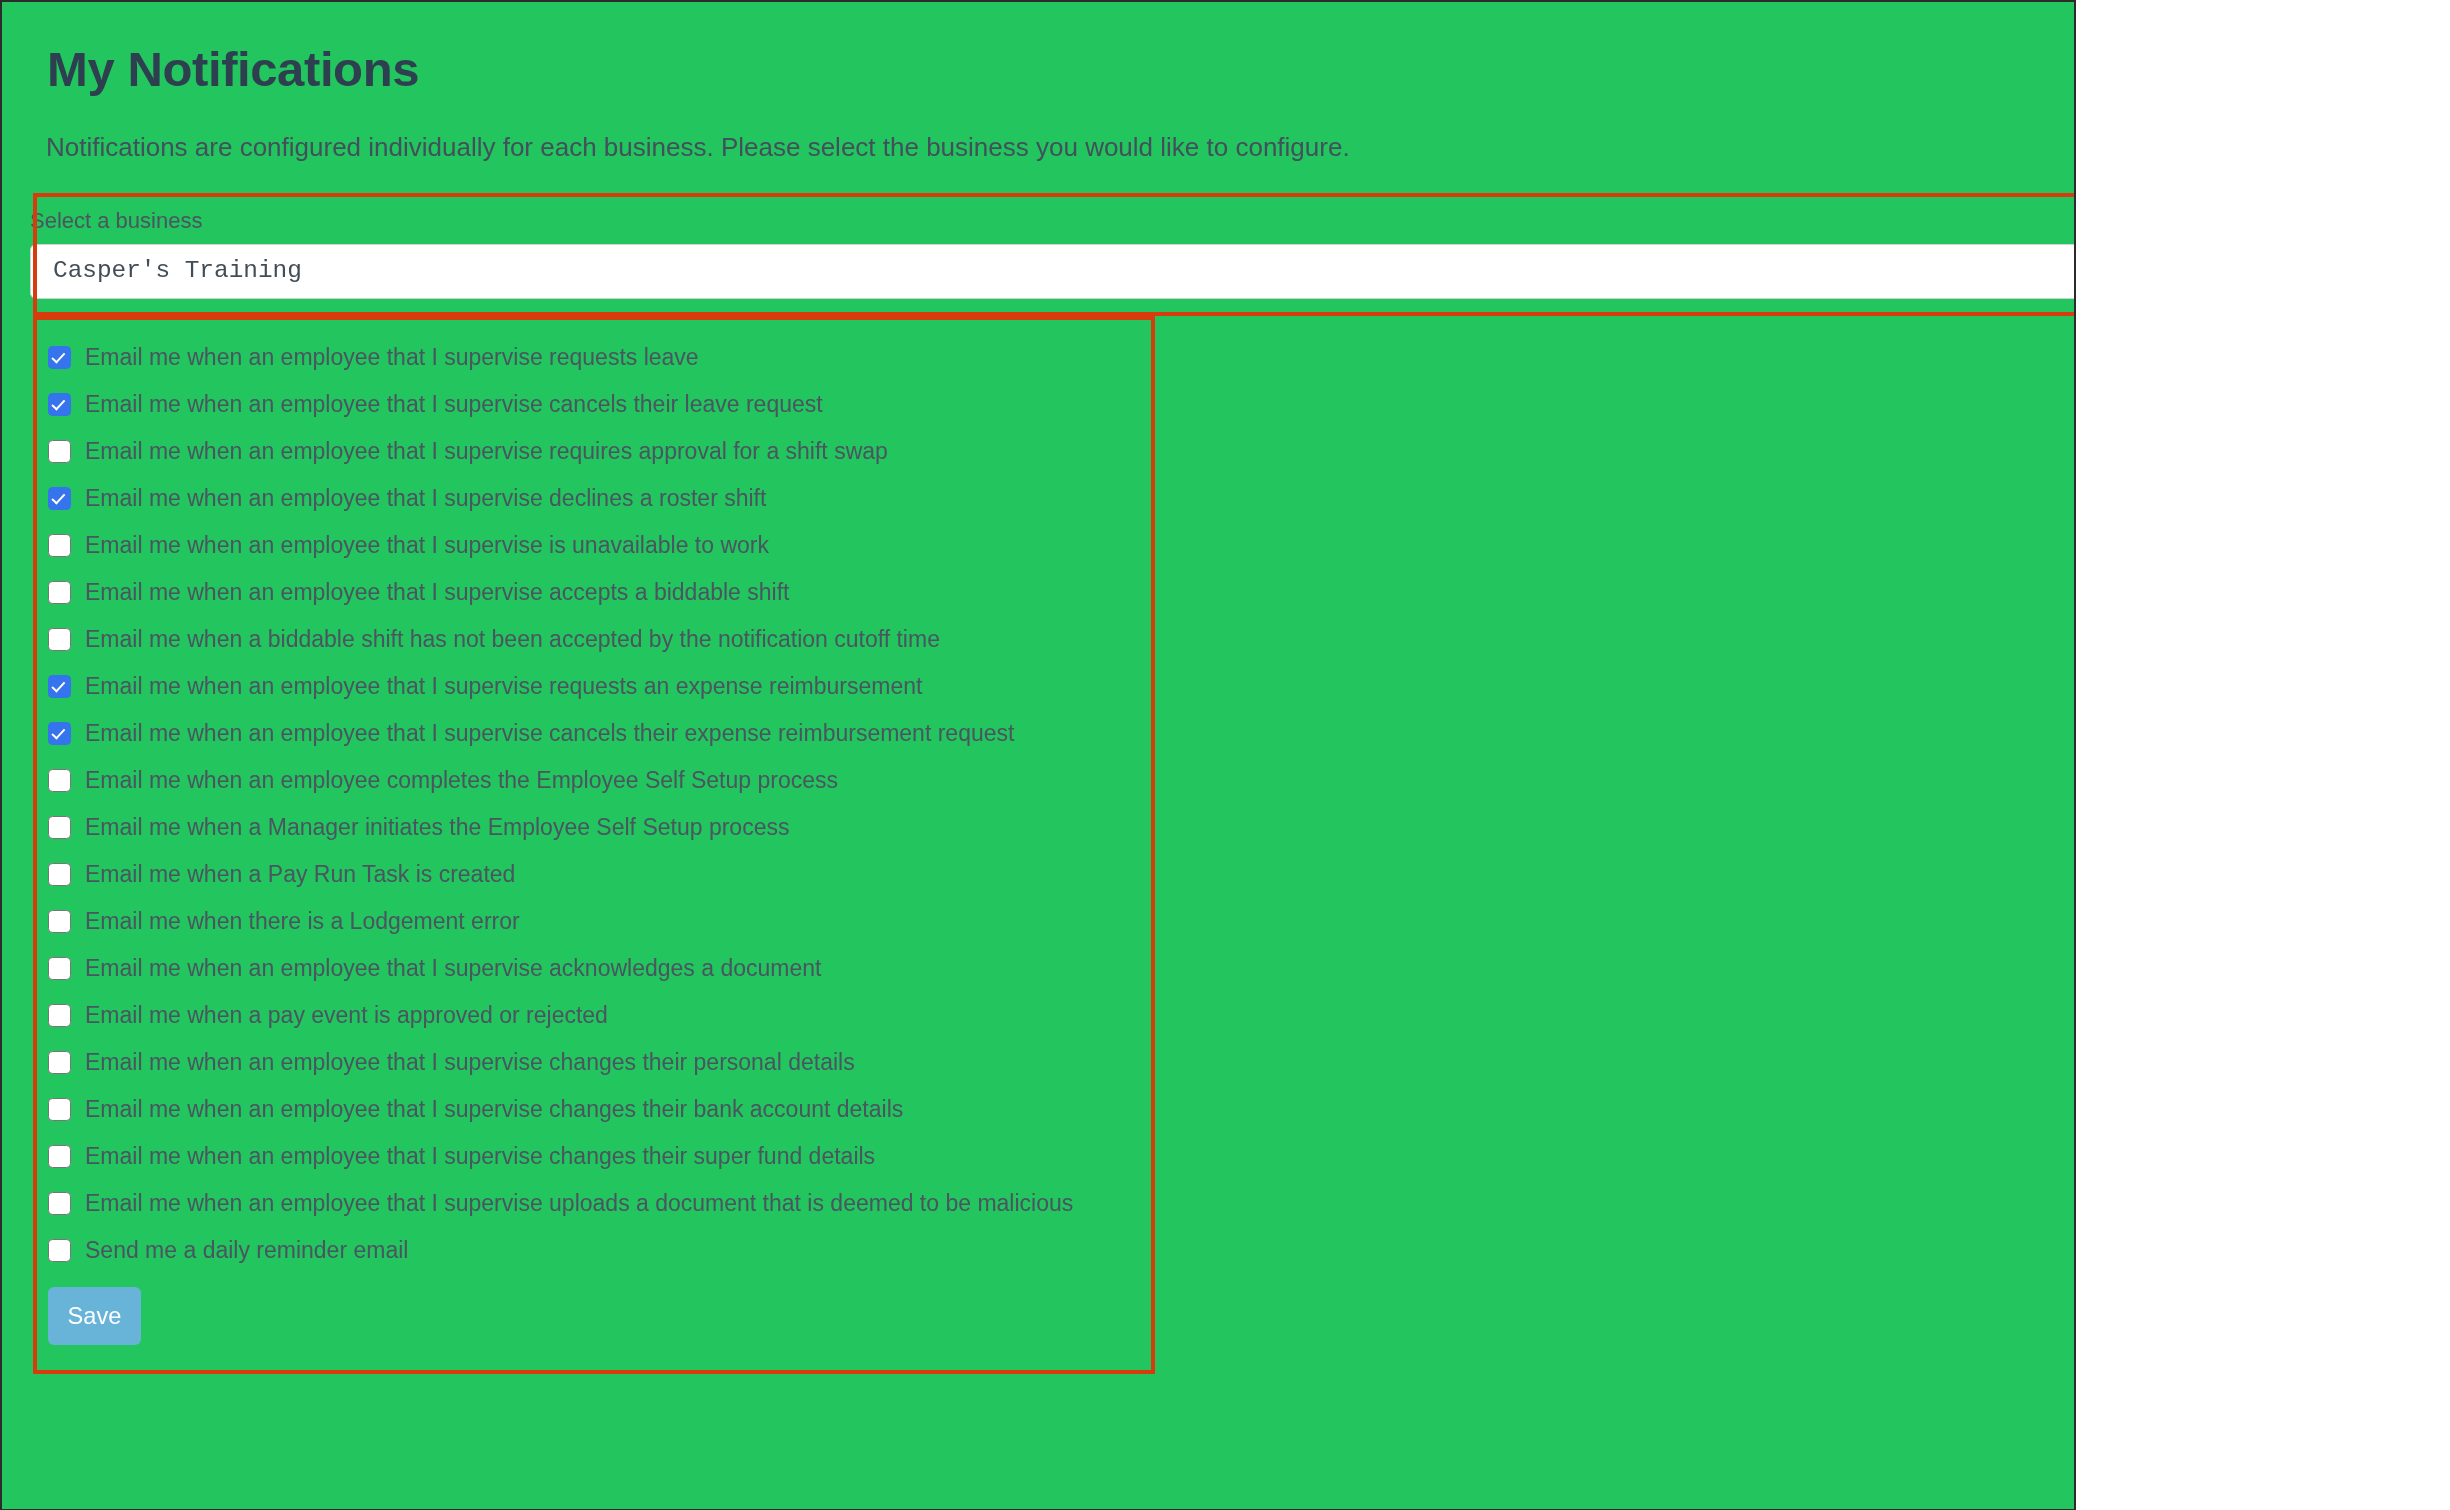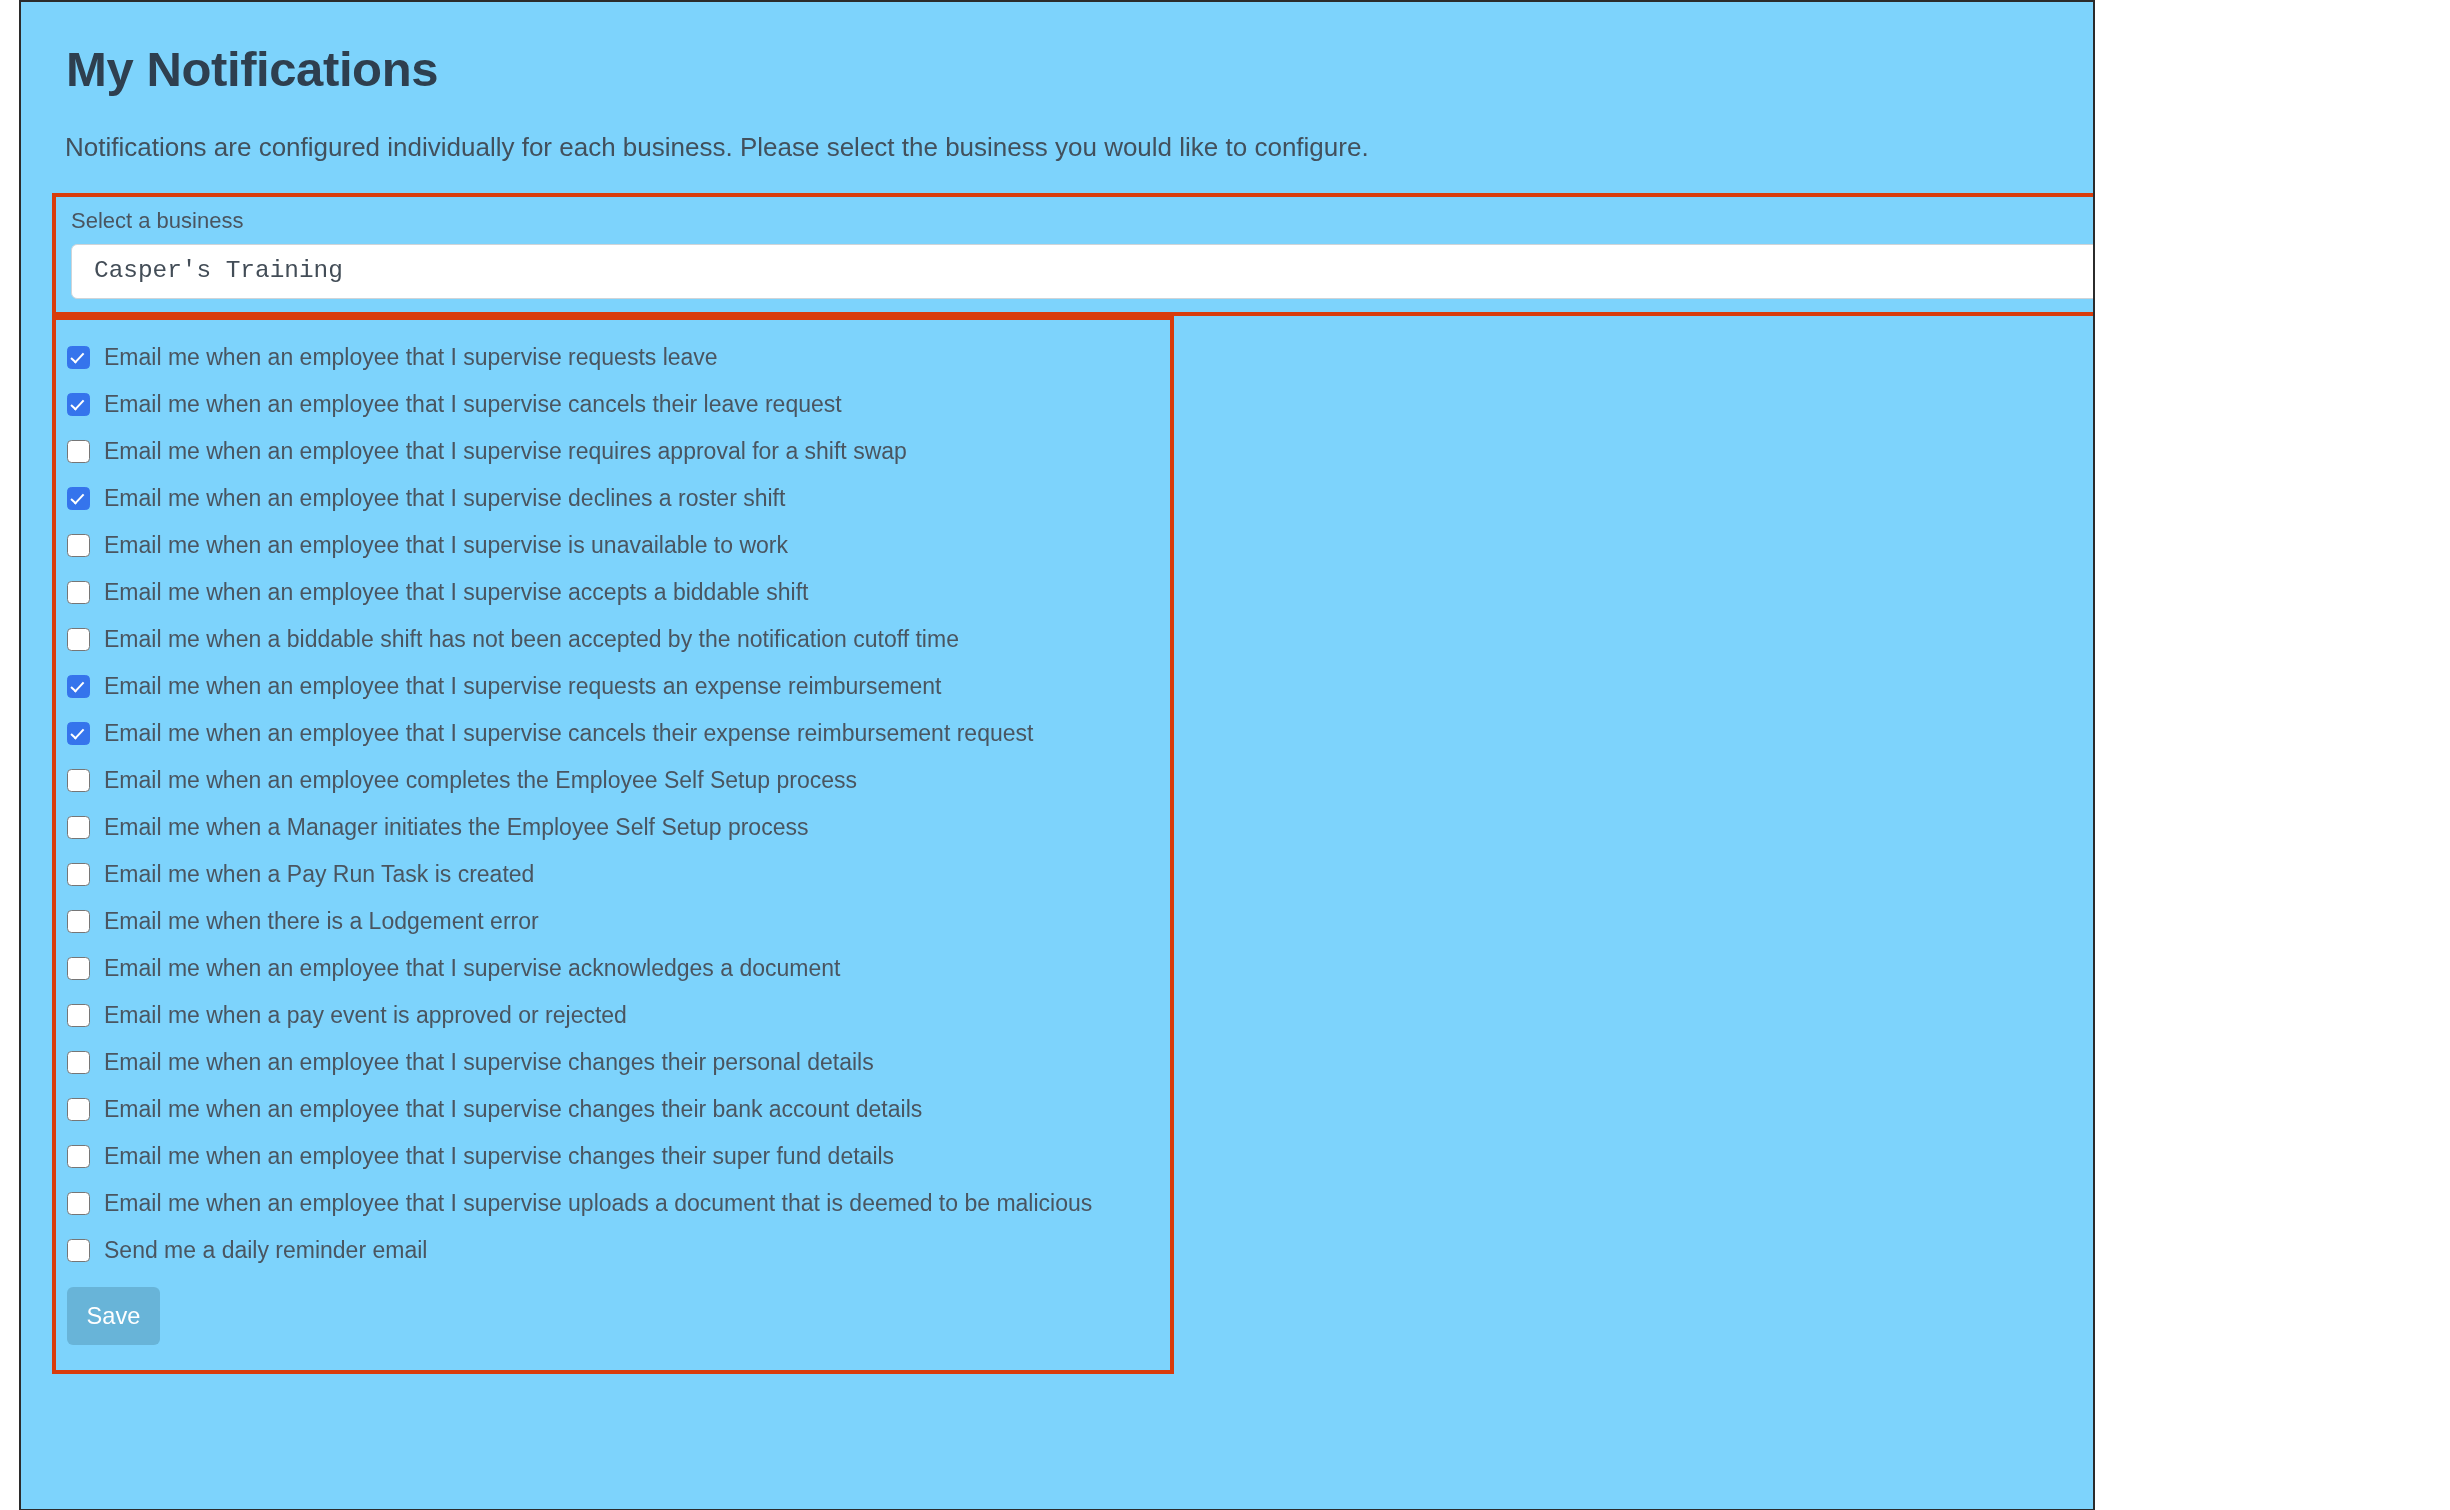--- a/index.html
+++ b/index.html
@@ -9,25 +9,24 @@
   }
   body {
     font-family: "Liberation Sans", sans-serif;
     -webkit-font-smoothing: antialiased;
   }
 
   .screen {
     position: relative;
     width: 2076px;
     height: 1511px;
-    background: #7dd3fc;
+    background: #22c55e;
     box-sizing: border-box;
     border: 2.6px solid #2b2b2b;
     overflow: hidden;
-    margin-left: 19px;
   }
 
   .page {
     position: absolute;
     left: 0; top: 0;
     width: 100%;
     height: 100%;
     box-sizing: border-box;
     padding: 0;
   }
@@ -71,21 +70,21 @@
   .annot-checklist {
     left: 31px;
     top: 314px;
     width: 1122px;
     height: 196px; 
   }
 
   
   .select-region {
     position: absolute;
-    left: 50px;
+    left: 28px;
     top: 206px;
     width: 2362px;
   }
   .select-label {
     font-size: 22px;
     color: #4a5560;
     font-weight: 400;
     margin-bottom: 9.6px;
     line-height: 1.2;
   }

